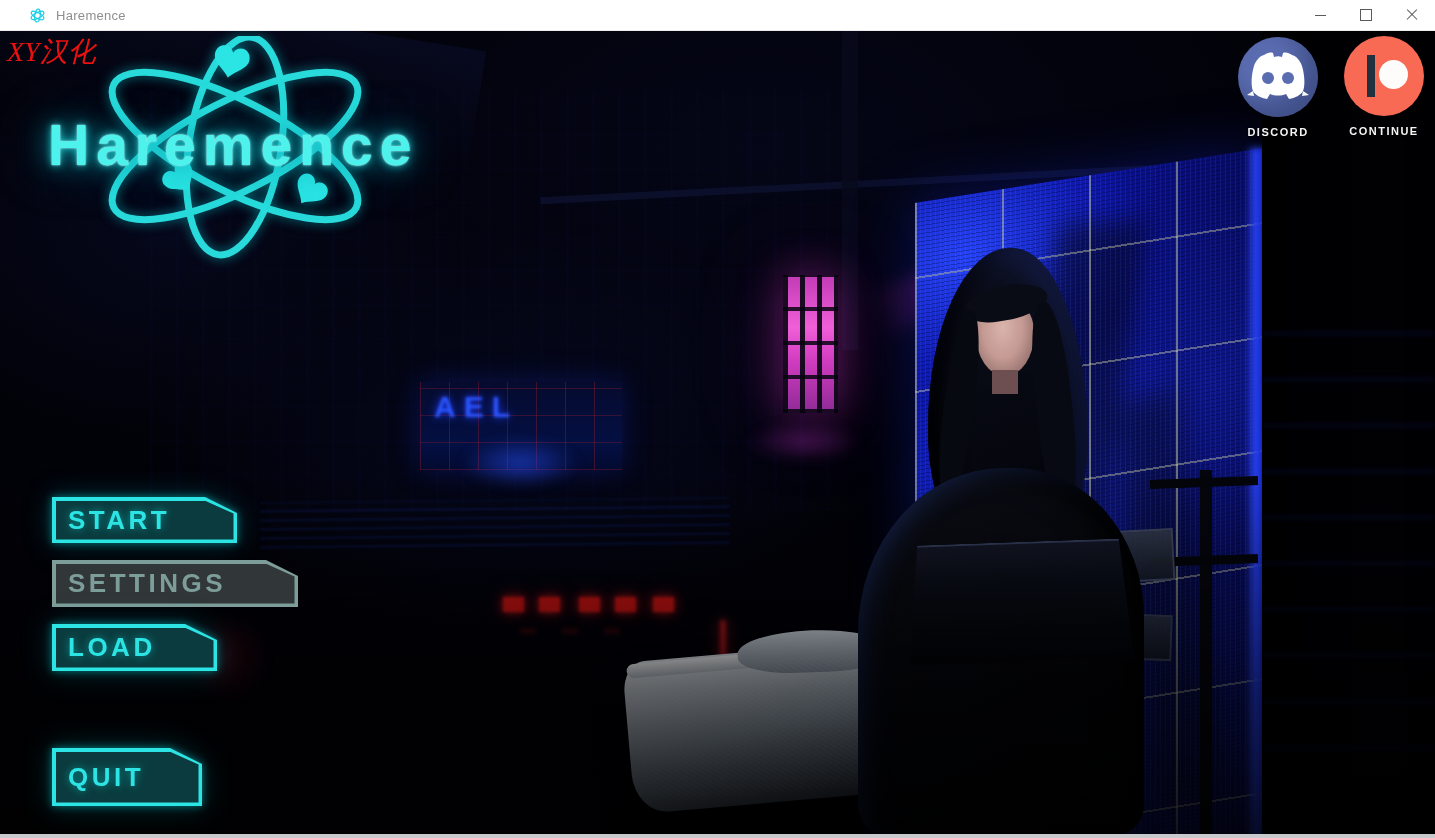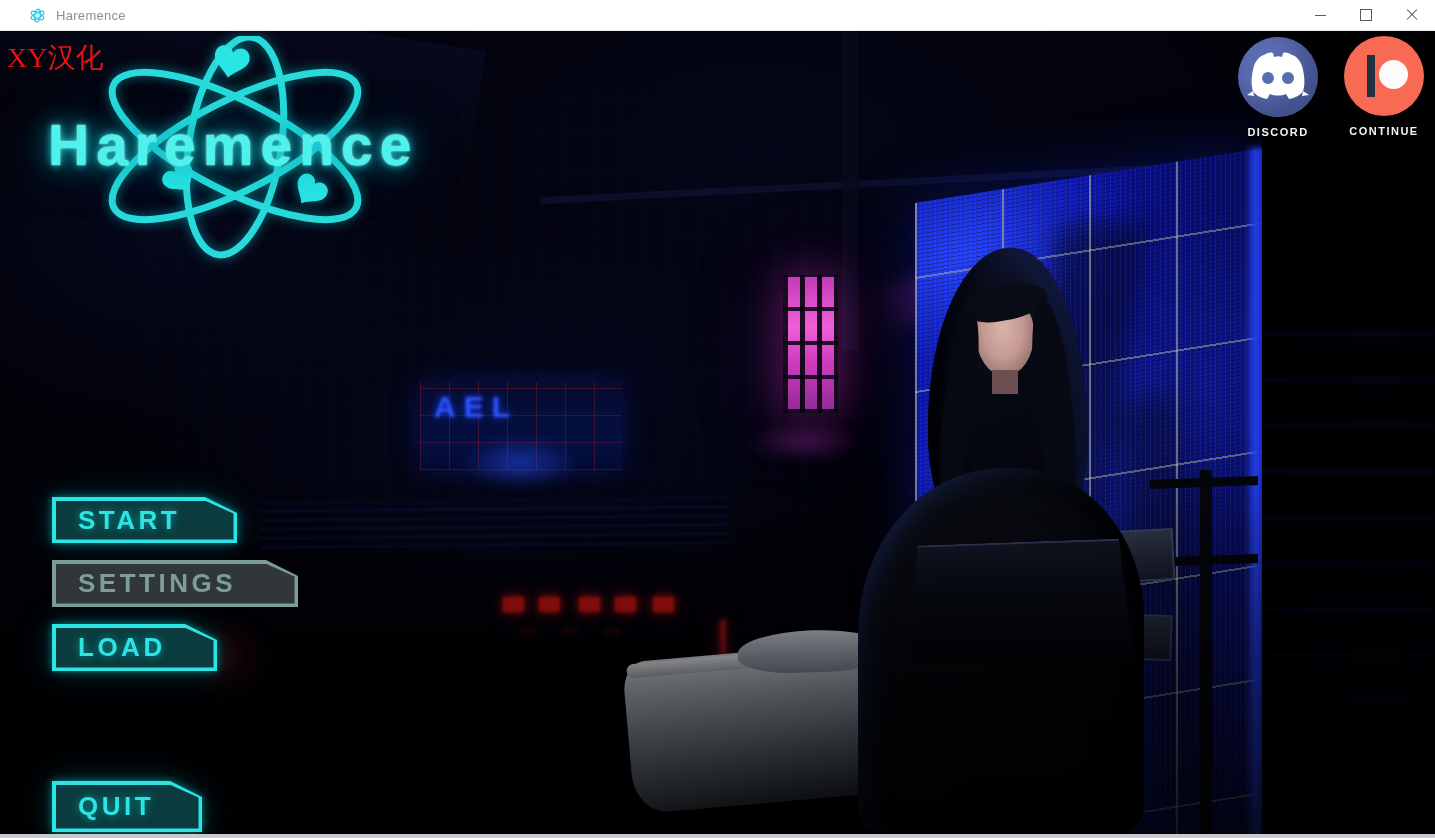--- a/index.html
+++ b/index.html
@@ -142,21 +142,21 @@
     background:linear-gradient(180deg,#131726 0%,#0a0d17 35%,#05070d 75%,#030409 100%);
     box-shadow:inset 0 2px 0 rgba(110,130,185,.35);}
 
   
   .vignette{left:0;top:0;width:1435px;height:804px;pointer-events:none;
     background:
       linear-gradient(180deg,rgba(0,0,0,0) 55%,rgba(0,0,0,.55) 82%,rgba(0,0,0,.8) 100%),
       radial-gradient(130% 115% at 48% 38%, transparent 55%, rgba(0,0,0,.45) 100%);}
 
   
-  .xy-badge{left:7px;top:9px;font-family:"Liberation Serif",serif;font-size:28px;color:#ea1111;z-index:40;}
+  .xy-badge{left:7px;top:3px;font-family:"Liberation Serif",serif;font-size:28px;color:#ea1111;z-index:40;font-style:italic;}
 
   .logo{left:52px;top:6px;width:400px;height:240px;z-index:30;}
   .logo svg{position:absolute;left:10px;top:0;filter:drop-shadow(0 0 6px rgba(0,220,230,.55));}
   .logo-title{position:absolute;left:-4px;top:76px;font-weight:bold;font-size:57px;letter-spacing:7px;
     color:#4df2ec;white-space:nowrap;
     text-shadow:0 0 2px #d9fffd,0 0 9px #1cd4d6,0 0 26px #0aa2b2,0 0 52px rgba(10,160,180,.55);}
 
   .social{z-index:40;width:88px;text-align:center;}
   .social .circle{width:80px;height:80px;border-radius:50%;margin:0 auto;position:relative;}
   .social .label{margin-top:9px;font-size:11px;font-weight:bold;color:#f4f4f4;letter-spacing:1.5px;
@@ -168,32 +168,32 @@
   .p-bar{position:absolute;left:23px;top:19px;width:8px;height:42px;background:#22313f;}
   .p-circle{position:absolute;left:35px;top:24px;width:29px;height:29px;border-radius:50%;background:#fdfcfa;}
 
   
   .menu-btn{position:absolute;z-index:50;display:flex;align-items:center;cursor:pointer;
     filter:drop-shadow(0 0 4px rgba(0,225,225,.5)) drop-shadow(0 0 14px rgba(0,170,190,.28));}
   .menu-btn .shape{position:absolute;inset:0;background:#2ce4e4;
     clip-path:polygon(0 0,calc(100% - 32px) 0,100% 16px,100% 100%,0 100%);}
   .menu-btn .inner{position:absolute;inset:3.5px;background:rgba(3,12,16,.78);
     clip-path:polygon(0 0,calc(100% - 29px) 0,100% 13px,100% 100%,0 100%);}
-  .menu-btn .label{position:relative;z-index:2;padding-left:26px;font-weight:bold;font-size:26px;
+  .menu-btn .label{position:relative;z-index:2;padding-left:16px;font-weight:bold;font-size:26px;
     letter-spacing:3.5px;color:#2ce4e4;text-shadow:0 0 9px rgba(0,220,220,.6);}
   .menu-btn.disabled{filter:none;cursor:default;}
   .menu-btn.disabled .shape{background:#7d9d9a;}
   .menu-btn.disabled .inner{background:rgba(42,46,48,.92);}
   .menu-btn.disabled .label{color:#7d9d9a;text-shadow:none;}
 
   .btn-start{left:52px;top:467px;width:185px;height:46px;}
   .btn-continue{left:52px;top:530px;width:246px;height:47px;}
   .btn-load{left:52px;top:594px;width:165px;height:47px;text-align:right;}
   .btn-settings{left:52px;top:653px;width:240px;height:49px;}
-  .btn-quit{left:52px;top:718px;width:150px;height:51px;margin-top:33px;}
+  .btn-quit{left:52px;top:718px;width:150px;height:58px;}
 
   .bottom-strip{position:absolute;left:0;bottom:0;width:1435px;height:4px;background:#c7c9cc;z-index:70;}
 </style>
 </head>
 <body>
 
 <div class="window">
 
   <div class="titlebar">
     <svg class="app-icon" viewBox="0 0 34 34">

